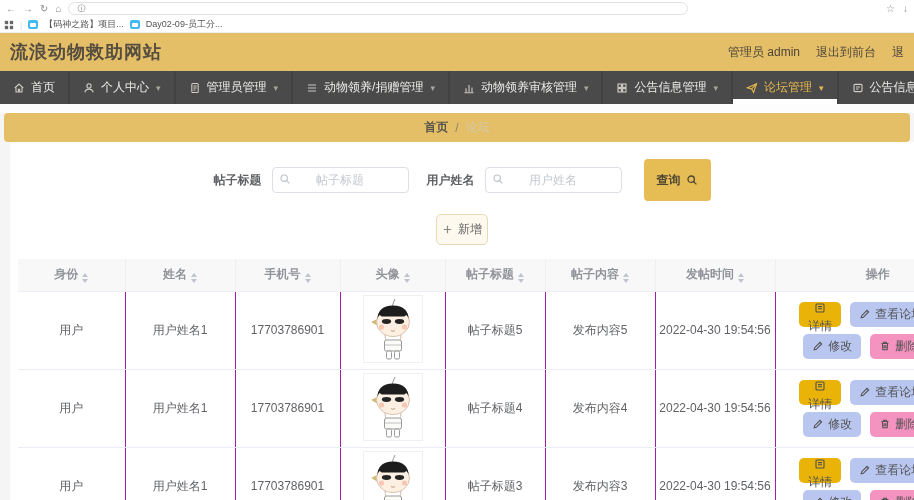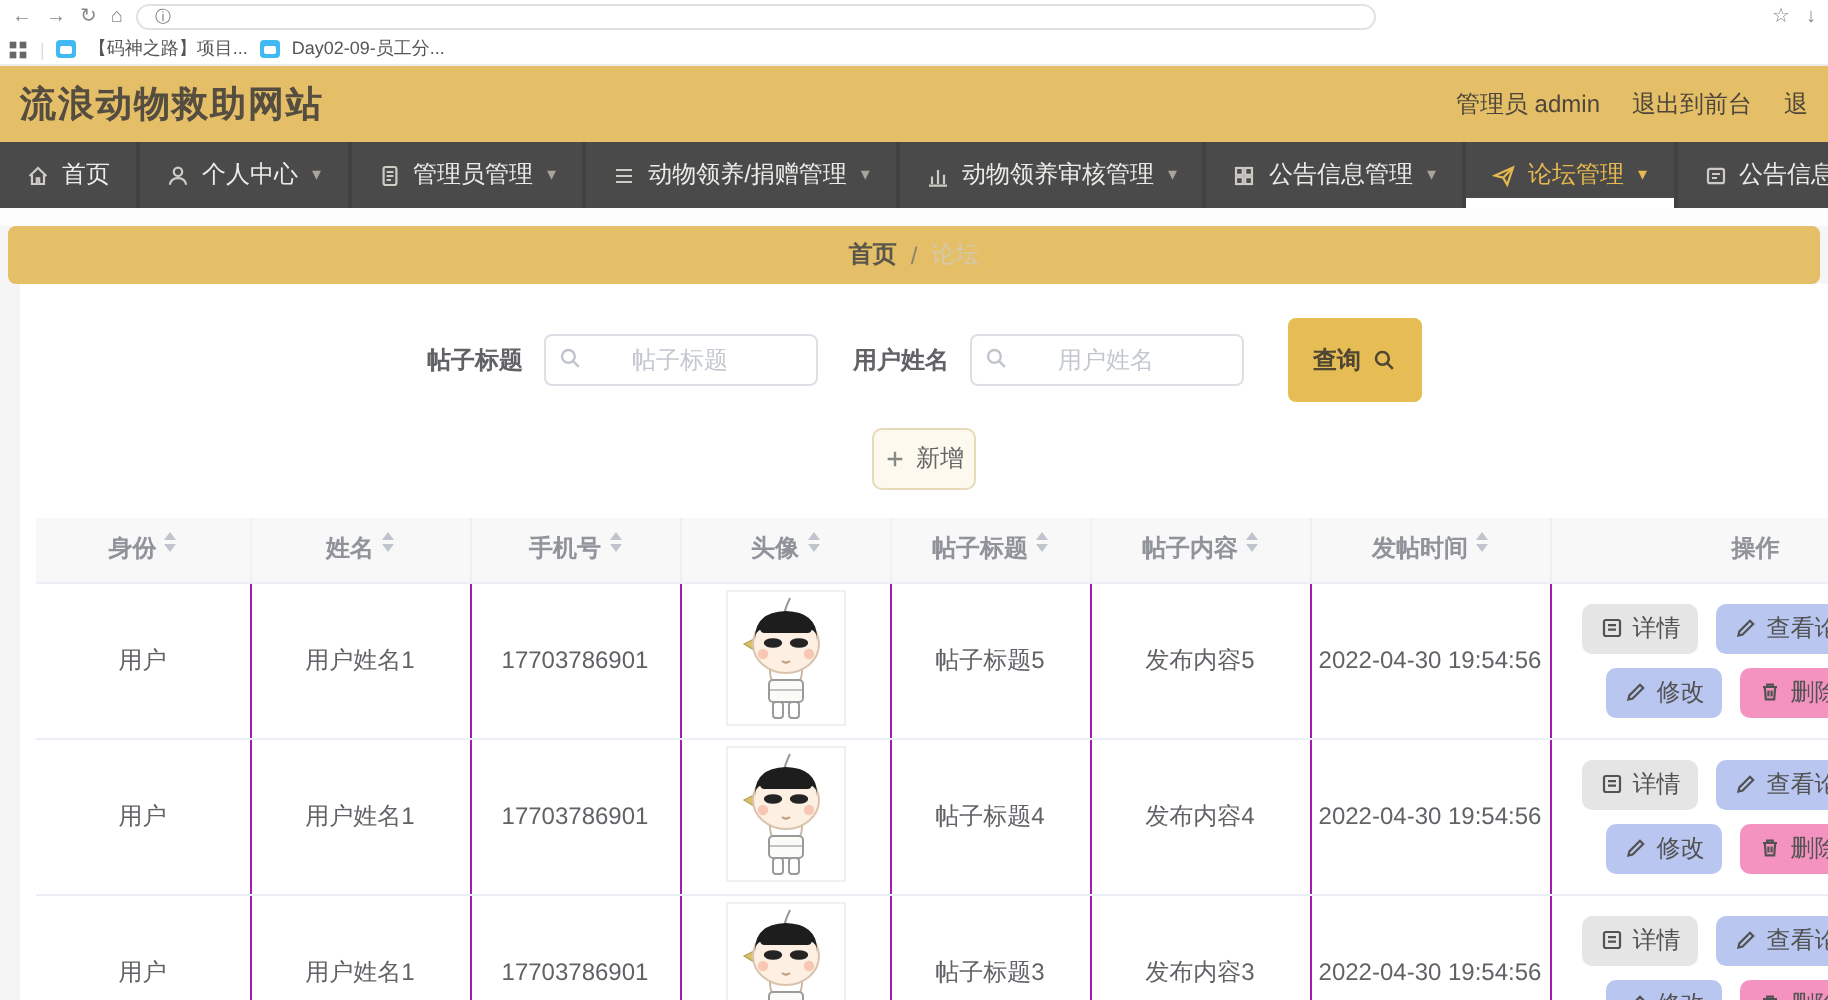--- a/index.html
+++ b/index.html
@@ -66,35 +66,35 @@
   .add-row { display:flex; justify-content:center; margin-top:13px; }
   .add-btn { padding:6px 5px; background:#fdf9ee; border:1px solid #e7dab6; border-radius:5px;
     font-size:12px; color:#666; display:inline-flex; align-items:center; gap:5px; cursor:pointer; }
   .add-btn .p-icon { color:#888; display:inline-flex; }
 
   
   table { border-collapse:collapse; table-layout:fixed; width:962px; margin:14px 0 0 8px; font-size:12px; }
   thead th { height:32px; background:#f8f8f9; color:#909399; font-weight:bold;
     border-bottom:1px solid #ebeef5; border-right:1px solid #eef0f4; }
   thead th:last-child { border-right:none; }
-  .th-inner { display:inline-flex; align-items:flex-start; gap:4px; cursor:pointer; }
+  .th-inner { display:inline-flex; align-items:flex-end; gap:4px; cursor:pointer; }
   .sort { display:inline-flex; flex-direction:column; gap:2px; }
   .sort i { display:block; width:0; height:0; border-left:3.5px solid transparent; border-right:3.5px solid transparent; }
   .sort .up { border-bottom:4px solid #c0c4cc; }
   .sort .down { border-top:4px solid #c0c4cc; }
   tbody td { height:78px; color:#606266; text-align:center; vertical-align:middle;
     border-bottom:1px solid #ebeef5; border-right:1px solid #a21caf; background:#fff; }
   tbody td:last-child { border-right:none; }
   .avatar-box { display:inline-block; width:58px; height:66px; background:#fff;
     box-shadow:0 0 0 1px #f0f0f0; }
   .ops { display:flex; flex-direction:column; gap:7px; align-items:center; }
   .op-line { display:flex; gap:9px; justify-content:center; }
   .op-btn { height:25px; padding:0 9px; border:none; border-radius:5px; font-size:12px; color:#525252;
     display:inline-flex; align-items:center; gap:4px; cursor:pointer; white-space:nowrap; }
-  .btn-gold { background:#e5e5e5; }
+  .btn-gold { background:#eab308;flex-direction:column; }
   .btn-peri { background:#b9c6f0; }
   .btn-pink { background:#f492c0; }
 
   svg.ic { display:block; }
 </style>
 </head>
 <body>
 
 <div class="chrome-toolbar">
   <span class="nav-glyph">←</span>

